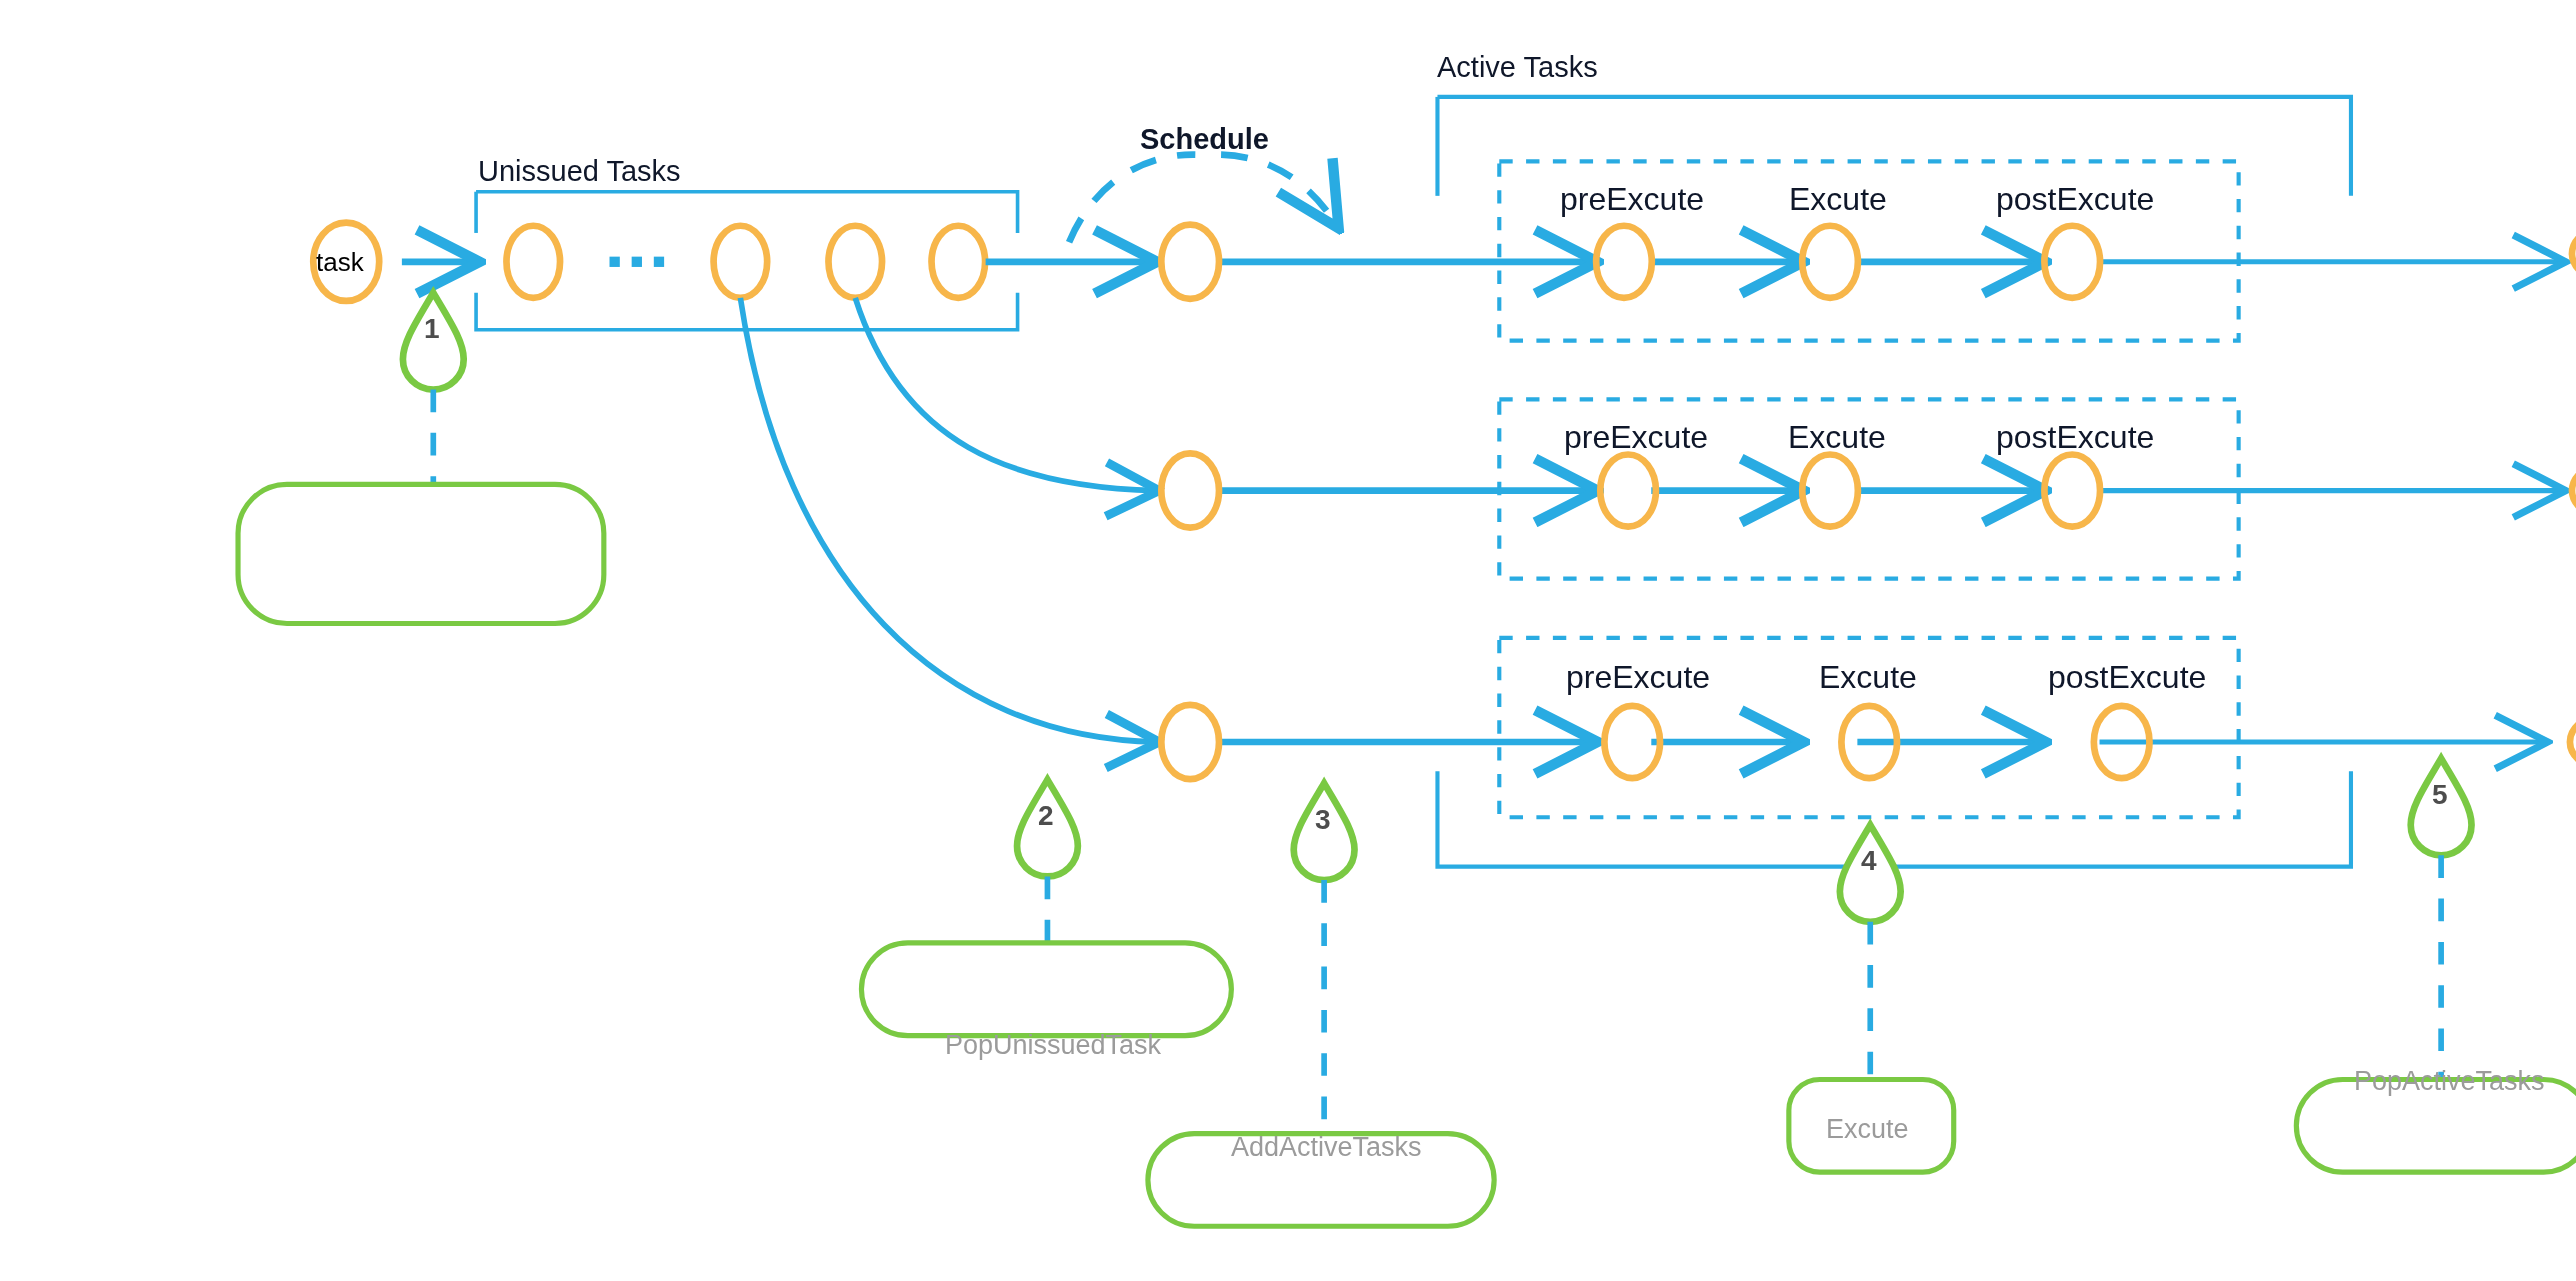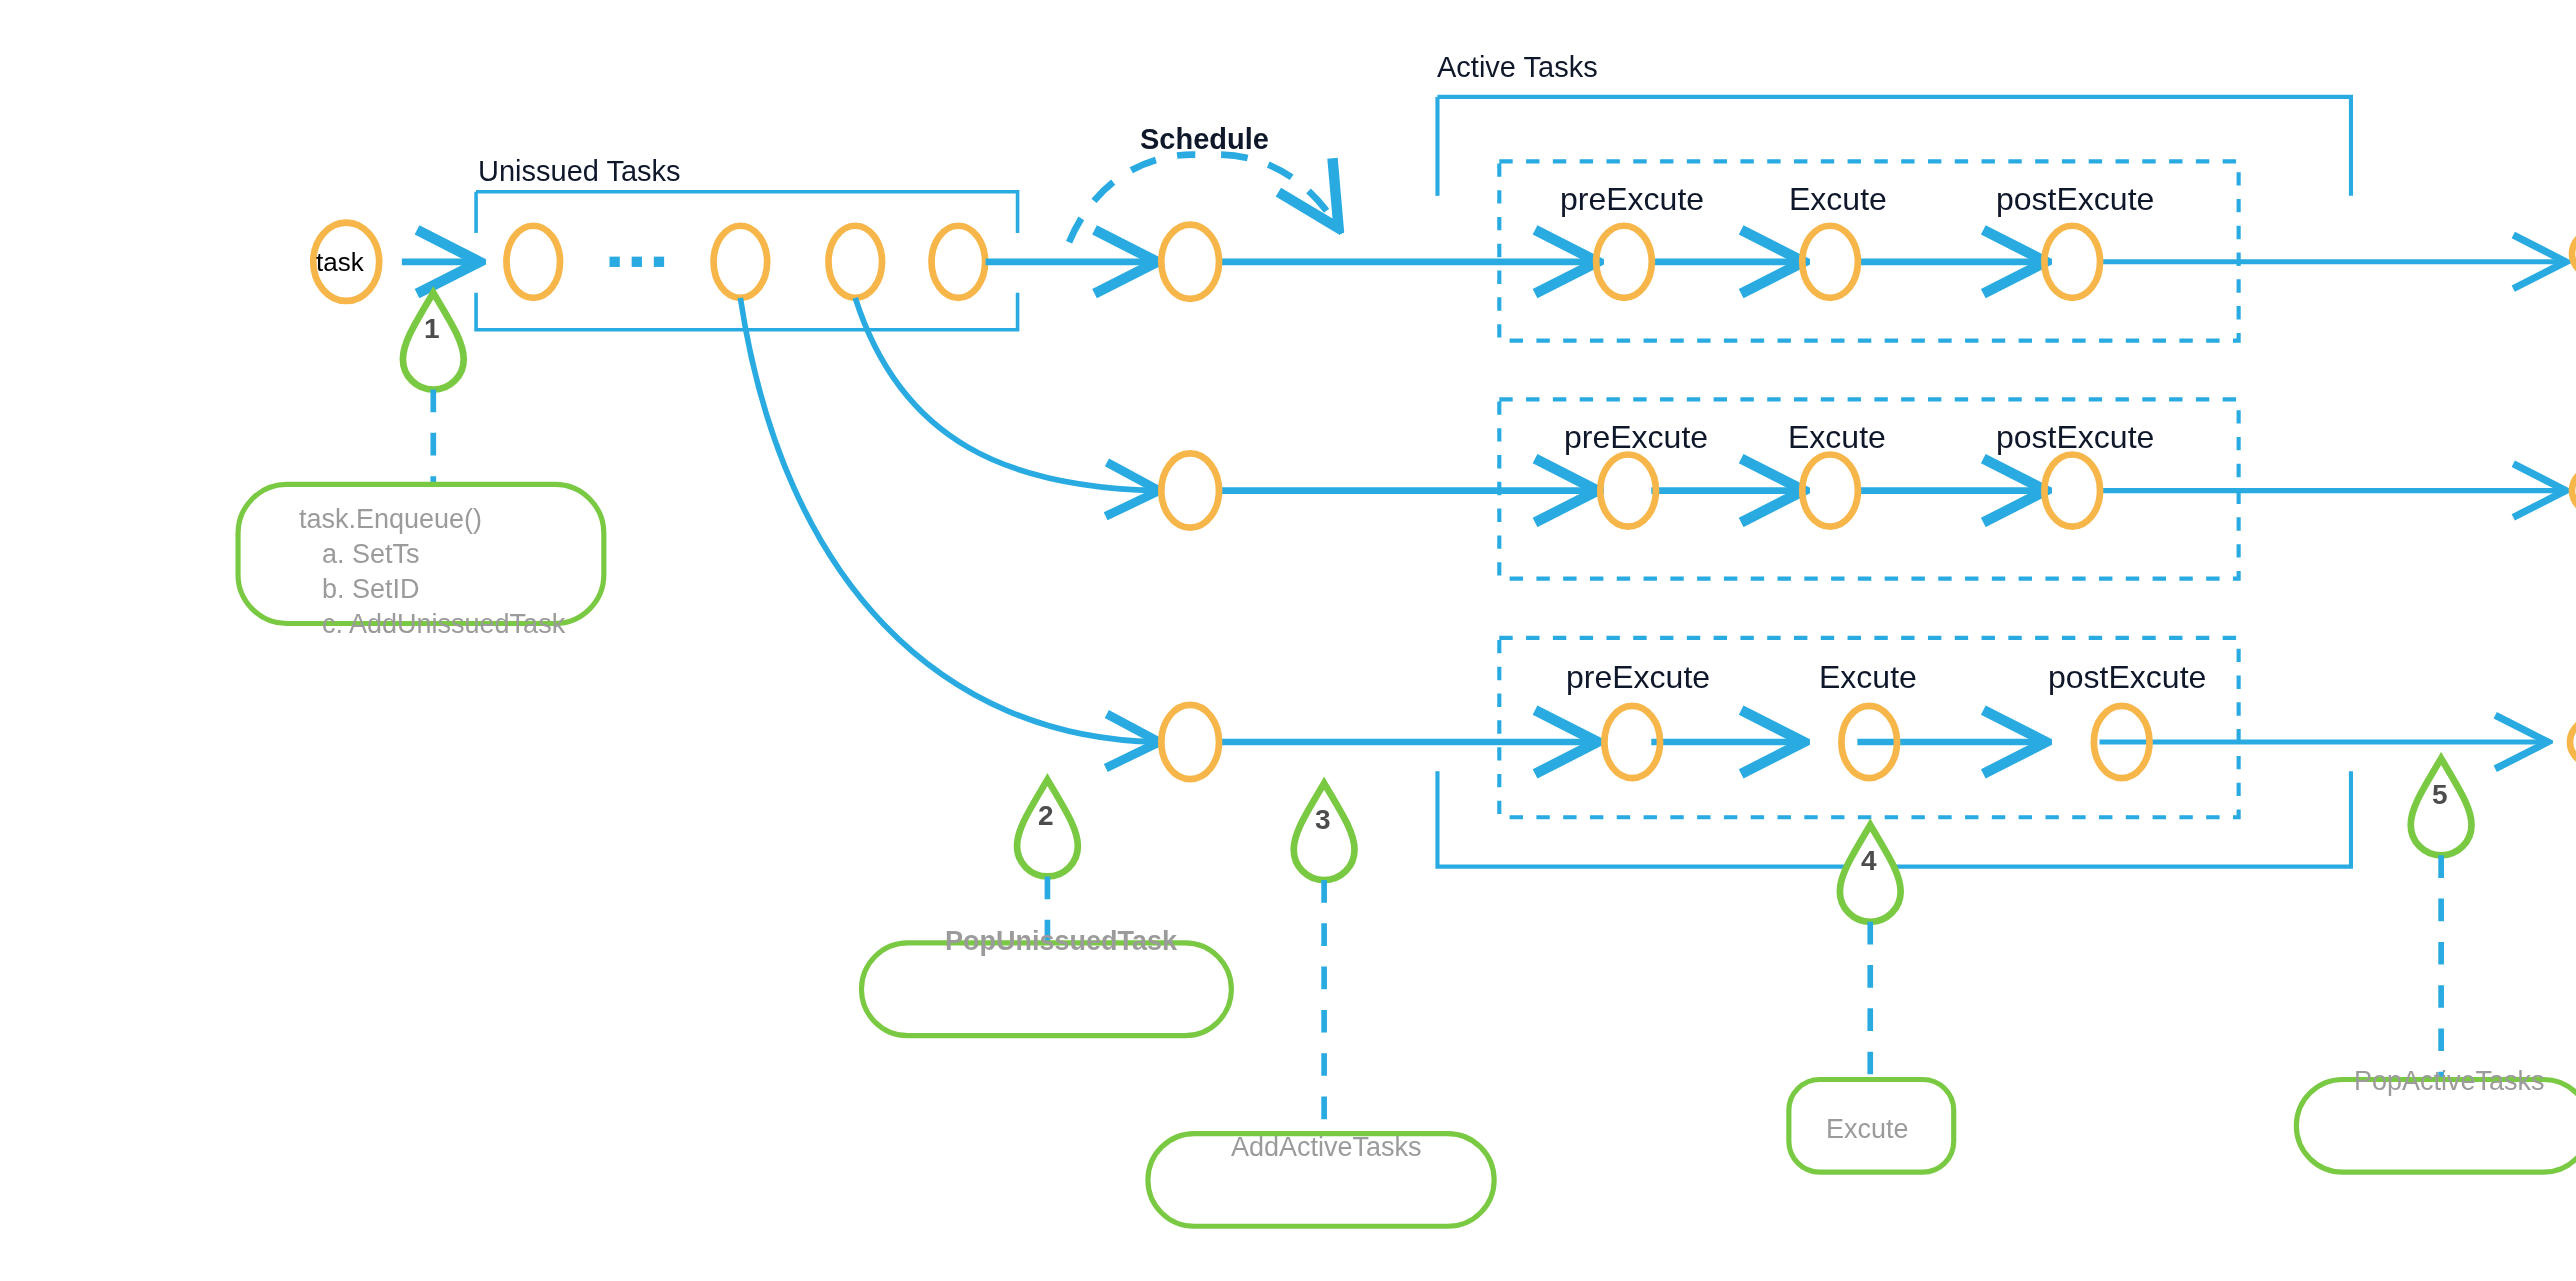--- a/index.html
+++ b/index.html
@@ -239,28 +239,22 @@
   <div class="lbl lbl-phase" style="left:1566px; top:661px;">preExcute</div>
   <div class="lbl lbl-phase" style="left:1819px; top:661px;">Excute</div>
   <div class="lbl lbl-phase" style="left:2048px; top:661px;">postExcute</div>
 
   <div class="marker-num" style="left:424px; top:313px;">1</div>
   <div class="marker-num" style="left:1038px; top:800px;">2</div>
   <div class="marker-num" style="left:1315px; top:804px;">3</div>
   <div class="marker-num" style="left:1861px; top:845px;">4</div>
   <div class="marker-num" style="left:2432px; top:779px;">5</div>
 
-  <div class="callout-text" style="left:299px; top:502px;">
-    <span>task.Enqueue()</span>
-    <span class="indent">a. SetTs</span>
-    <span class="indent">b. SetID</span>
-    <span class="indent">c. AddUnissuedTask</span>
-  </div>
-
-  <div class="callout-text" style="left:945px; top:924px;font-weight:bold;">PopUnissuedTask</div>
+
+  <div class="callout-text" style="left:945px; top:1028px;">PopUnissuedTask</div>
 
   <div class="callout-text" style="left:1231px; top:1130px;">AddActiveTasks</div>
 
   <div class="callout-text" style="left:1826px; top:1112px;">Excute</div>
 
   <div class="callout-text" style="left:2354px; top:1064px;text-align:center;">PopActiveTasks</div>
 
 </div>
 
 

